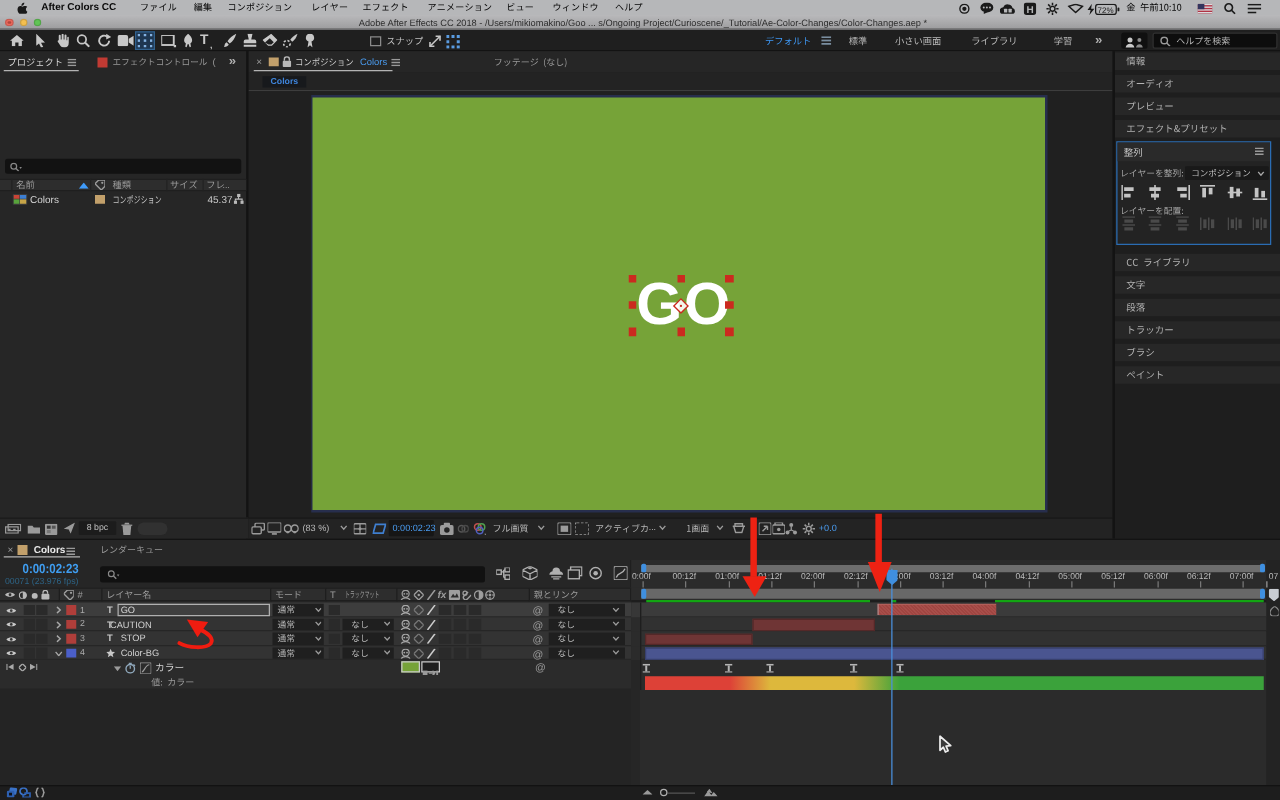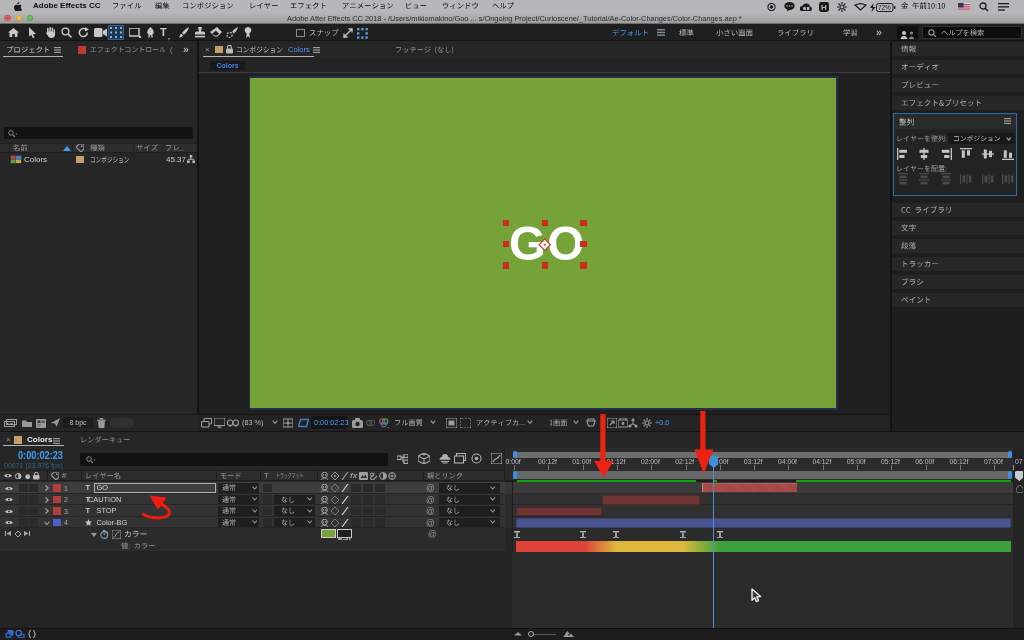--- a/index.html
+++ b/index.html
@@ -93,21 +93,21 @@
       <path id="u3068" d="M308 778 229 745C275 636 328 519 374 437C267 362 201 281 201 178C201 28 337 -28 525 -28C650 -28 765 -16 841 -3V86C763 66 630 52 521 52C363 52 284 104 284 187C284 263 340 329 433 389C531 454 669 520 737 555C766 570 791 583 814 597L770 668C749 651 728 638 699 621C644 591 536 538 442 481C398 560 348 668 308 778Z"></path>
       <path id="u901a" d="M58 771C122 724 194 653 225 603L282 655C249 705 175 773 111 817ZM259 445H42V375H187V116C136 74 77 33 29 2L66 -72C123 -28 176 15 227 59C290 -21 380 -56 511 -61C624 -65 837 -63 948 -59C952 -36 964 -2 973 15C852 7 621 4 511 9C394 14 307 47 259 122ZM364 799V739H784C744 710 694 681 646 659C598 680 549 700 506 715L459 672C519 650 590 619 650 589H363V71H434V237H603V75H671V237H845V146C845 134 841 130 828 129C816 129 774 129 726 130C735 113 744 88 747 69C814 69 857 69 883 80C909 91 917 109 917 146V589H790C769 601 742 615 713 629C787 666 863 717 917 766L870 802L855 799ZM845 531V443H671V531ZM434 387H603V296H434ZM434 443V531H603V443ZM845 387V296H671V387Z"></path>
       <path id="u5e38" d="M313 491H692V393H313ZM152 253V-35H227V185H474V-80H551V185H784V44C784 32 780 29 764 27C748 27 695 27 635 29C645 9 657 -19 661 -39C739 -39 789 -39 821 -28C852 -17 860 4 860 43V253H551V336H768V548H241V336H474V253ZM168 803C198 769 231 719 247 685H86V470H158V619H847V470H921V685H544V841H468V685H259L320 714C303 746 268 795 236 831ZM763 832C743 796 706 743 678 710L740 685C769 715 807 761 841 805Z"></path>
       <path id="u5024" d="M569 393H825V310H569ZM569 256H825V172H569ZM569 529H825V448H569ZM498 587V115H898V587H682L693 671H954V738H701L710 835L635 840L627 738H351V671H621L611 587ZM340 536V-79H410V-30H960V37H410V536ZM264 836C208 684 115 534 16 437C30 420 51 381 58 363C93 399 127 441 160 487V-78H232V600C271 669 307 742 335 815Z"></path>
     </defs>
   </svg>
 <div style="position:absolute;left:0px;top:0px;width:1024px;height:12px;background:#b6b7b9"></div>
 <svg style="position:absolute;left:13px;top:2px;" width="9" height="9" viewBox="0 0 9 9">
     <path fill="#1a1a1a" d="M4.6 2.3c.5-.6 1.3-1 1.9-1 .1.7-.2 1.3-.6 1.8-.4.5-1.1.9-1.8.8-.1-.6.2-1.2.5-1.6zM6.9 4.1c.9 0 1.6.5 2 .5-.1.1-1.2.7-1.2 2 0 1.5 1.3 2 1.3 2s-.9 2.5-2.1 2.5c-.6 0-1-.4-1.6-.4-.6 0-1.2.4-1.6.4C2.5 11.1 1 8.8 1 6.9c0-1.9 1.2-2.8 2.3-2.8.7 0 1.3.5 1.7.5.4 0 1.1-.5 1.9-.5z" transform="translate(0,-1.3)"></path>
   </svg>
-<span style="position:absolute;left:33px;top:2.2px;font-size:8px;color:#0a0a0a;font-weight:700;letter-spacing:0px;line-height:1;white-space:pre;">Adobe Effects CC</span>
+<span style="position:absolute;left:33px;top:2.2px;font-size:8px;color:#0a0a0a;font-weight:700;letter-spacing:0px;line-height:1;white-space:pre;">After Colors CC</span>
 <svg style="position:absolute;left:112px;top:2.2px;overflow:visible" width="29.6" height="7.6">
     <g fill="#0a0a0a" transform="translate(0,6.34) scale(0.00720,-0.00720)">
       <use href="#u30d5" x="0.0"></use>
       <use href="#u30a1" x="1027.8"></use>
       <use href="#u30a4" x="2055.6"></use>
       <use href="#u30eb" x="3083.3"></use>
     </g>
   </svg>
 <svg style="position:absolute;left:155px;top:2.2px;overflow:visible" width="14.8" height="7.6">
     <g fill="#0a0a0a" transform="translate(0,6.34) scale(0.00720,-0.00720)">

